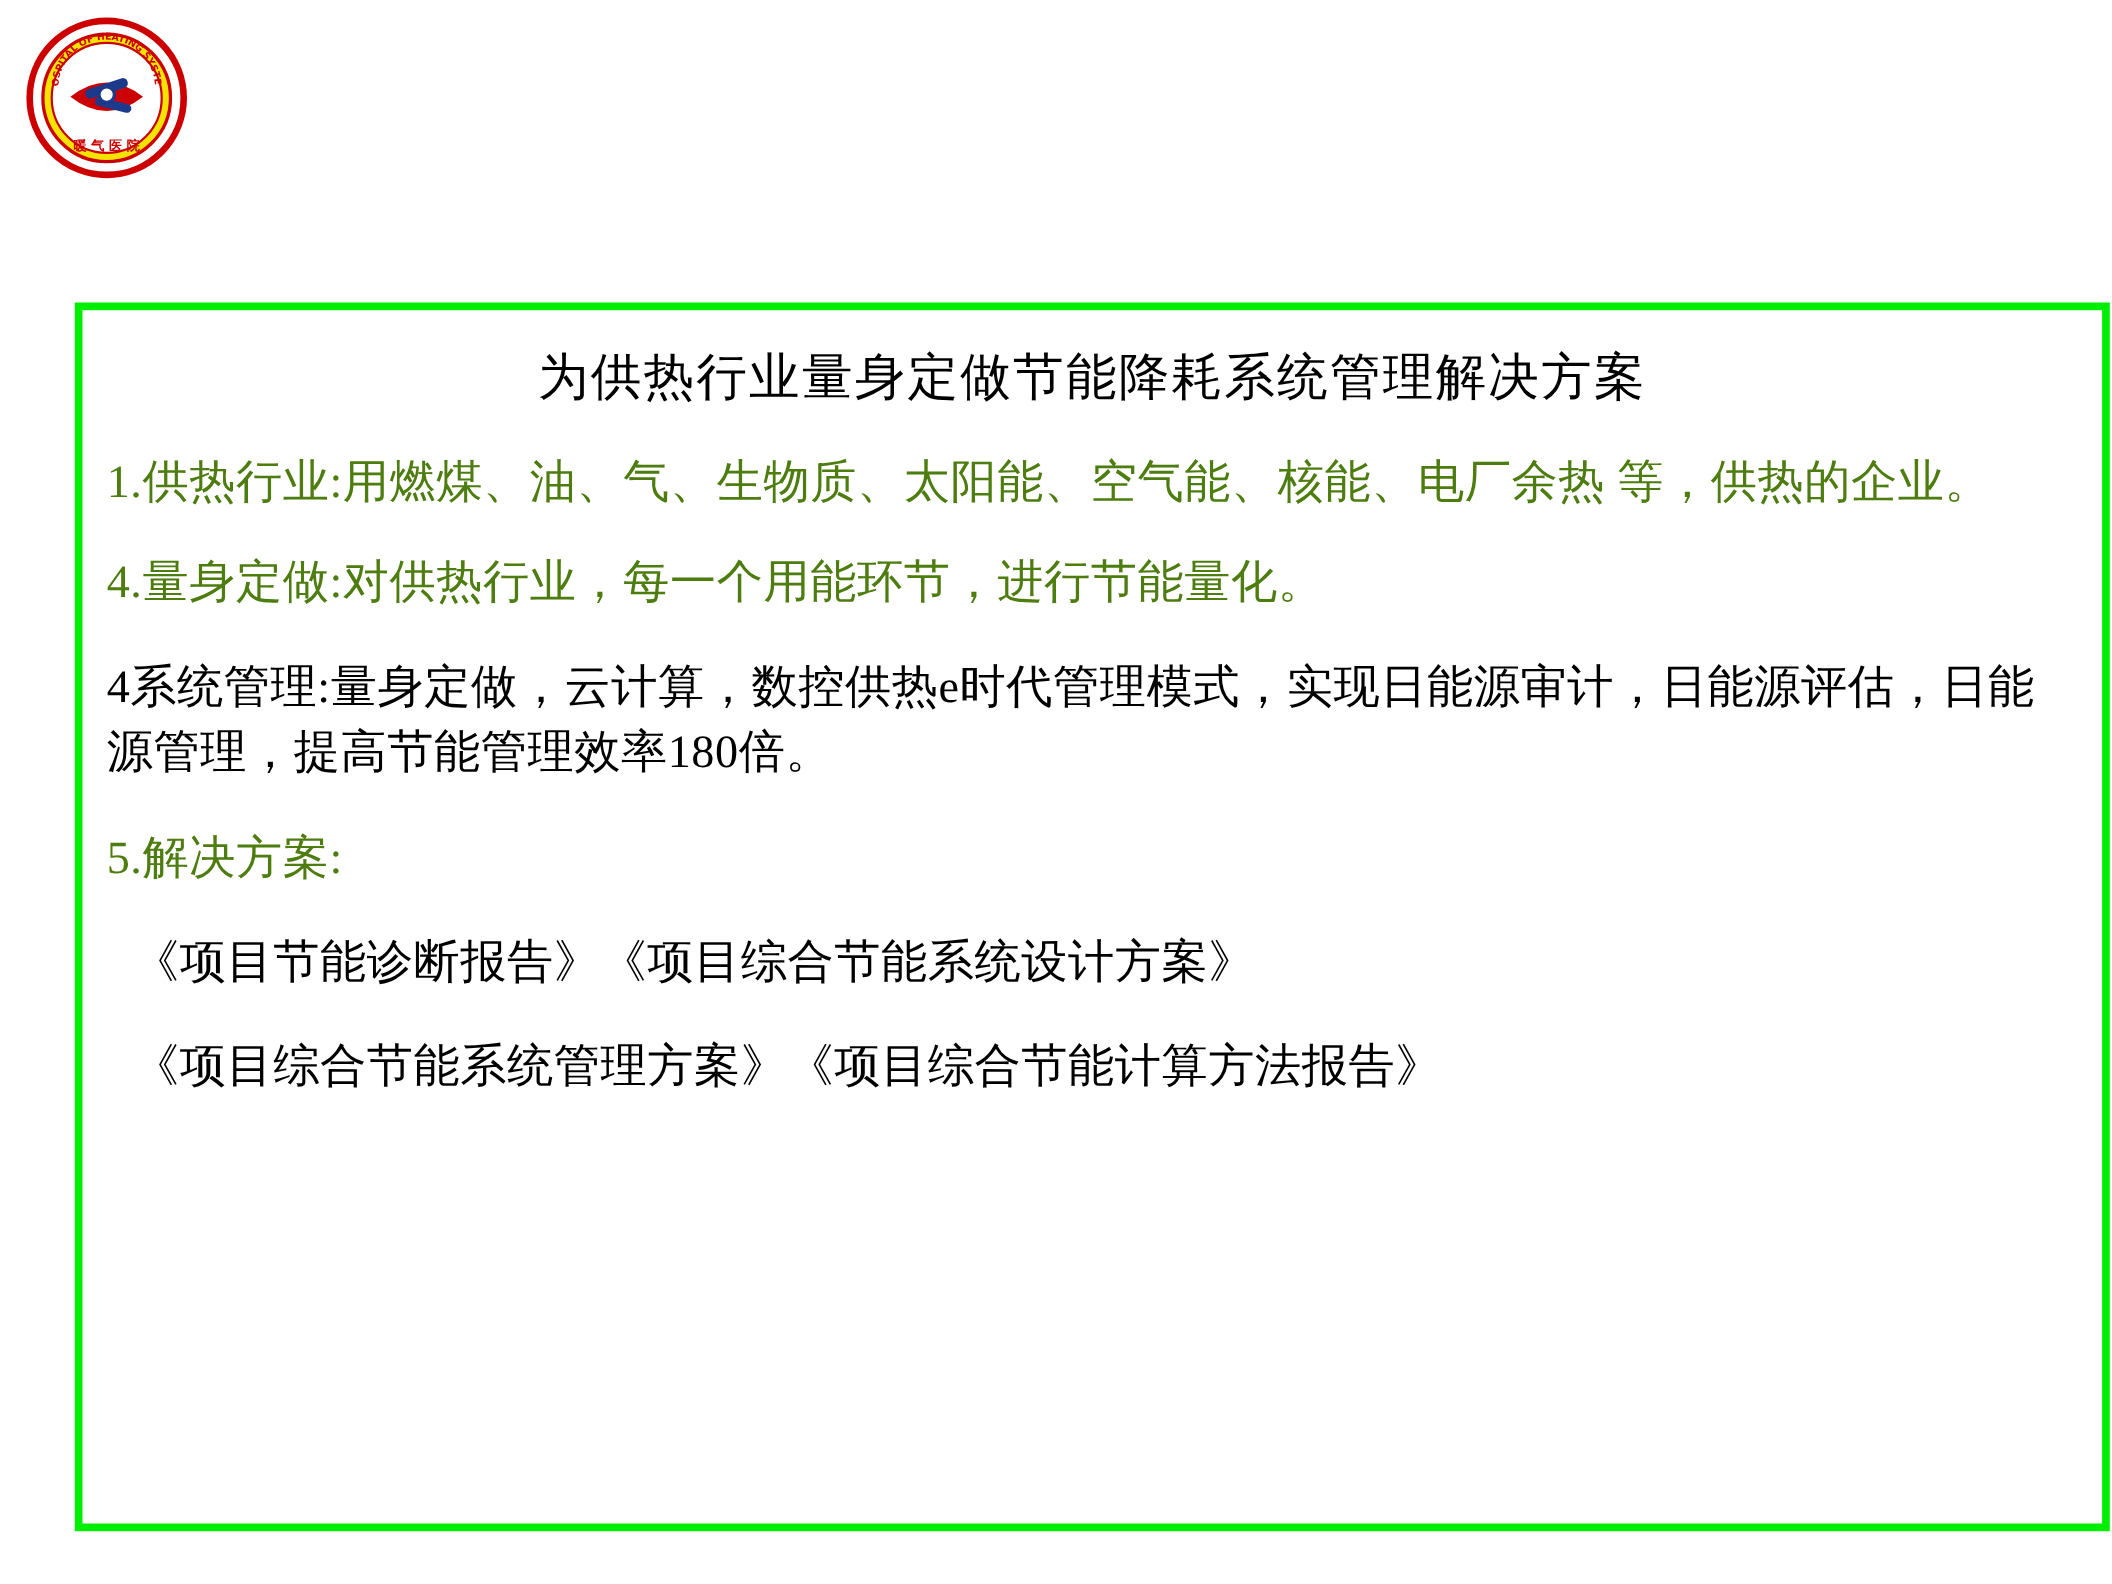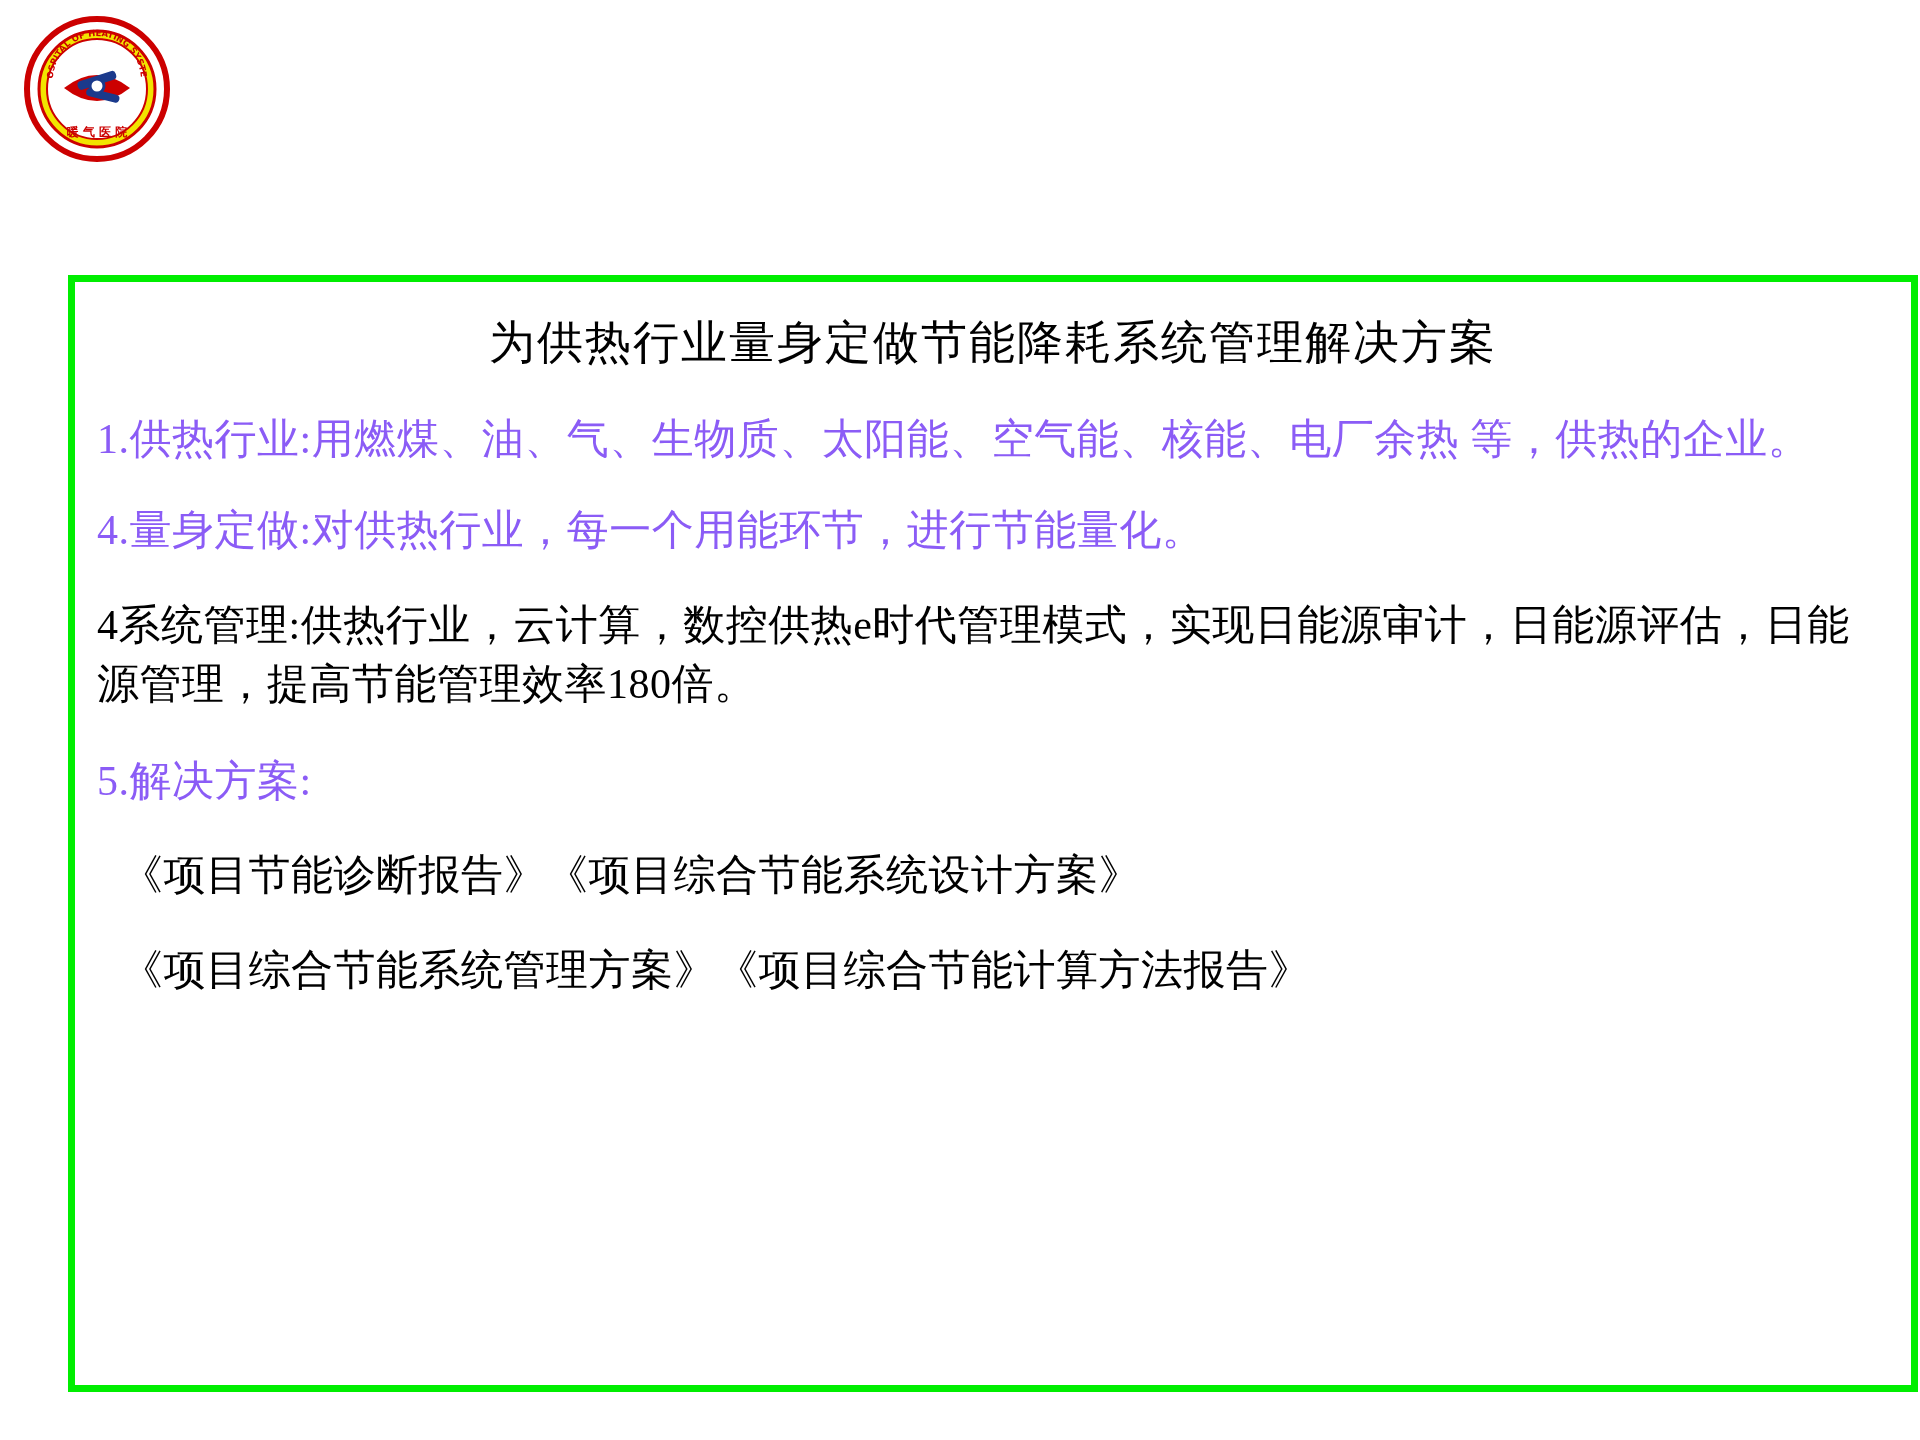--- a/index.html
+++ b/index.html
@@ -66,21 +66,21 @@
   }
 
   .body-list {
     margin: 0;
     padding: 0 22px 0 22px;
   }
 
   .para {
     font-size: 42px;
     line-height: 1.18;
-    color: #8b5cf6;
+    color: #4d7c0f;
     margin-top: 42px;
     letter-spacing: 0.5px;
     font-family: Liberation Serif, serif;
   }
   .para:first-child {
     margin-top: 46px;
   }
   .para-wrap {
     font-size: 42px;
     line-height: 1.42;
@@ -119,20 +119,20 @@
     </svg>
   </div>
 
 
   <div class="content-box">
     <div class="box-heading">为供热行业量身定做节能降耗系统管理解决方案</div>
 
     <div class="body-list">
       <div class="para">1.供热行业:用燃煤、油、气、生物质、太阳能、空气能、核能、电厂余热    等，供热的企业。</div>
       <div class="para">4.量身定做:对供热行业，每一个用能环节，进行节能量化。</div>
-      <div class="para-wrap">4系统管理:供热行业，云计算，数控供热e时代管理模式，实现日能源审计，日能源评估，日能源管理，提高节能管理效率180倍。</div>
+      <div class="para-wrap">4系统管理:量身定做，云计算，数控供热e时代管理模式，实现日能源审计，日能源评估，日能源管理，提高节能管理效率180倍。</div>
       <div class="para">5.解决方案:</div>
       <div class="quoted">《项目节能诊断报告》《项目综合节能系统设计方案》</div>
       <div class="quoted">《项目综合节能系统管理方案》《项目综合节能计算方法报告》</div>
     </div>
   </div>
 
 </div>
 
 </body></html>

